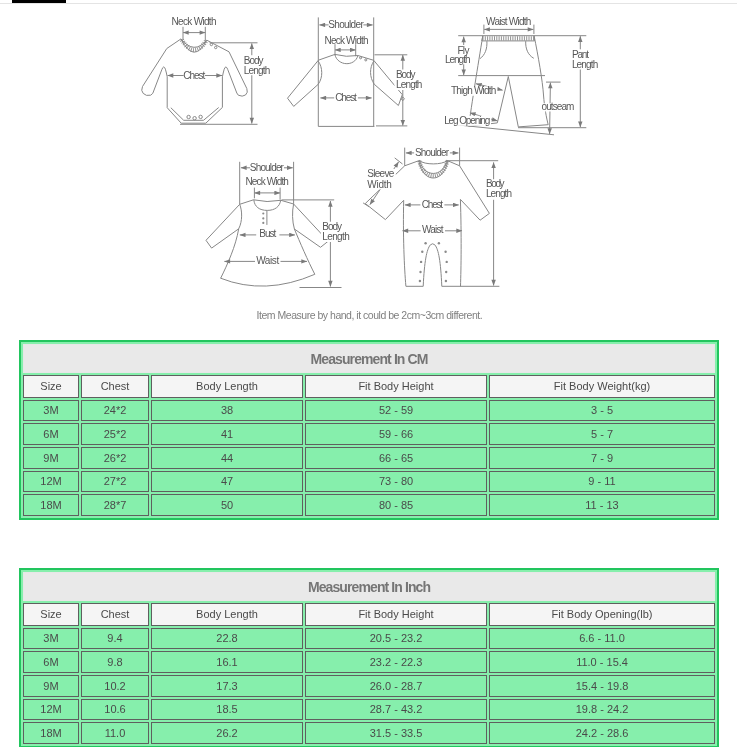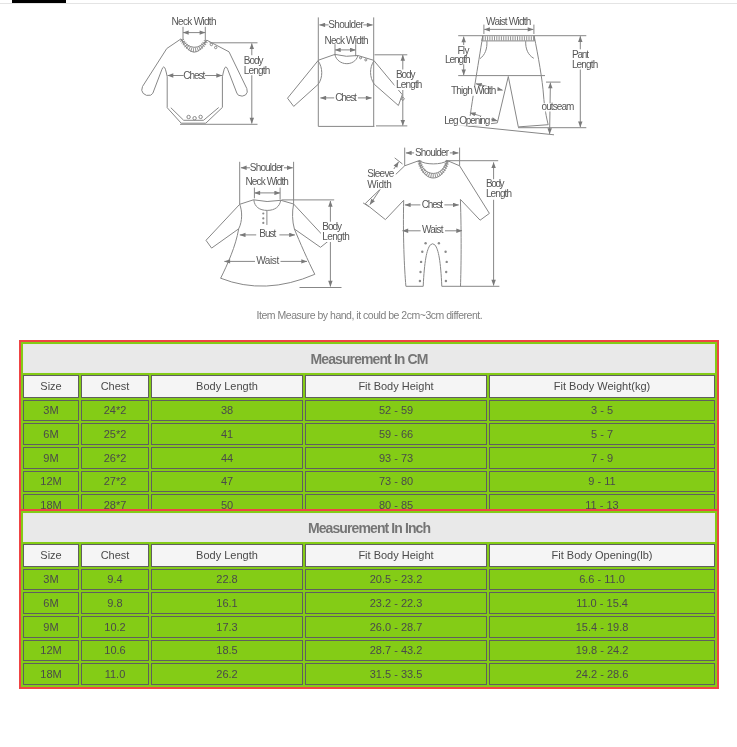--- a/index.html
+++ b/index.html
@@ -1,17 +1,17 @@
 <!DOCTYPE html>
 <html><head><meta charset="utf-8"><style>
 html,body{margin:0;padding:0;background:#fff;width:737px;height:747px;overflow:hidden}
 body{font-family:"Liberation Sans",sans-serif;position:relative}
 .bb{position:absolute;left:11.5px;top:0;width:54.5px;height:2.5px;background:#000}
 .hr{position:absolute;left:0;top:2.5px;width:737px;height:1px;background:#e4e4e4}
-table{position:absolute;left:19px;border-collapse:separate;border-spacing:2px;border:2px solid #ef4444;table-layout:fixed;background:#84cc16}
+table{position:absolute;left:19px;border-collapse:separate;border-spacing:2px;border:2px solid #22c55e;table-layout:fixed;background:#86efac}
 td{border:1px solid #5f5f5f;text-align:center;vertical-align:middle;font-size:11px;color:#4a4a4a;padding:0;height:19.7px;overflow:hidden}
 td.t{background:#e9e9e9;border:1px solid #e7e7e7;font-weight:bold;font-size:14px;color:#757575;height:27px;letter-spacing:-0.9px}
 td.h{background:#f5f5f5;font-weight:normal;color:#4a4a4a;height:20.5px}
 td.s{font-weight:normal}
 </style></head><body>
 <div class="bb"></div>
 <div class="hr"></div>
 <svg id="diag" width="737" height="336" style="position:absolute;left:0;top:0;will-change:transform;filter:blur(0.38px)" xmlns="http://www.w3.org/2000/svg">
 <defs>
 <marker id="m" viewBox="0 0 10 8" refX="9.5" refY="4" markerWidth="7.4" markerHeight="4.8" orient="auto-start-reverse">
@@ -241,40 +241,40 @@
         <td class="s">6M</td>
         <td>25*2</td>
         <td>41</td>
         <td>59 - 66</td>
         <td>5 - 7</td>
       </tr>
 <tr>
         <td class="s">9M</td>
         <td>26*2</td>
         <td>44</td>
-        <td>93 - 73</td>
+        <td>66 - 65</td>
         <td>7 - 9</td>
       </tr>
 <tr>
         <td class="s">12M</td>
         <td>27*2</td>
         <td>47</td>
         <td>73 - 80</td>
         <td>9 - 11</td>
       </tr>
 <tr>
         <td class="s">18M</td>
         <td>28*7</td>
         <td>50</td>
         <td>80 - 85</td>
         <td>11 - 13</td>
       </tr>
 </tbody>
   </table>
-<table style="top:509px;width:700px">
+<table style="top:568px;width:700px">
 <colgroup>
       <col style="width:56px">
       <col style="width:68px">
       <col style="width:152px">
       <col style="width:182px">
       <col style="width:226px">
     </colgroup>
 <tbody>
       <tr>
         <td class="t" colspan="5">Measurement In Inch</td>

